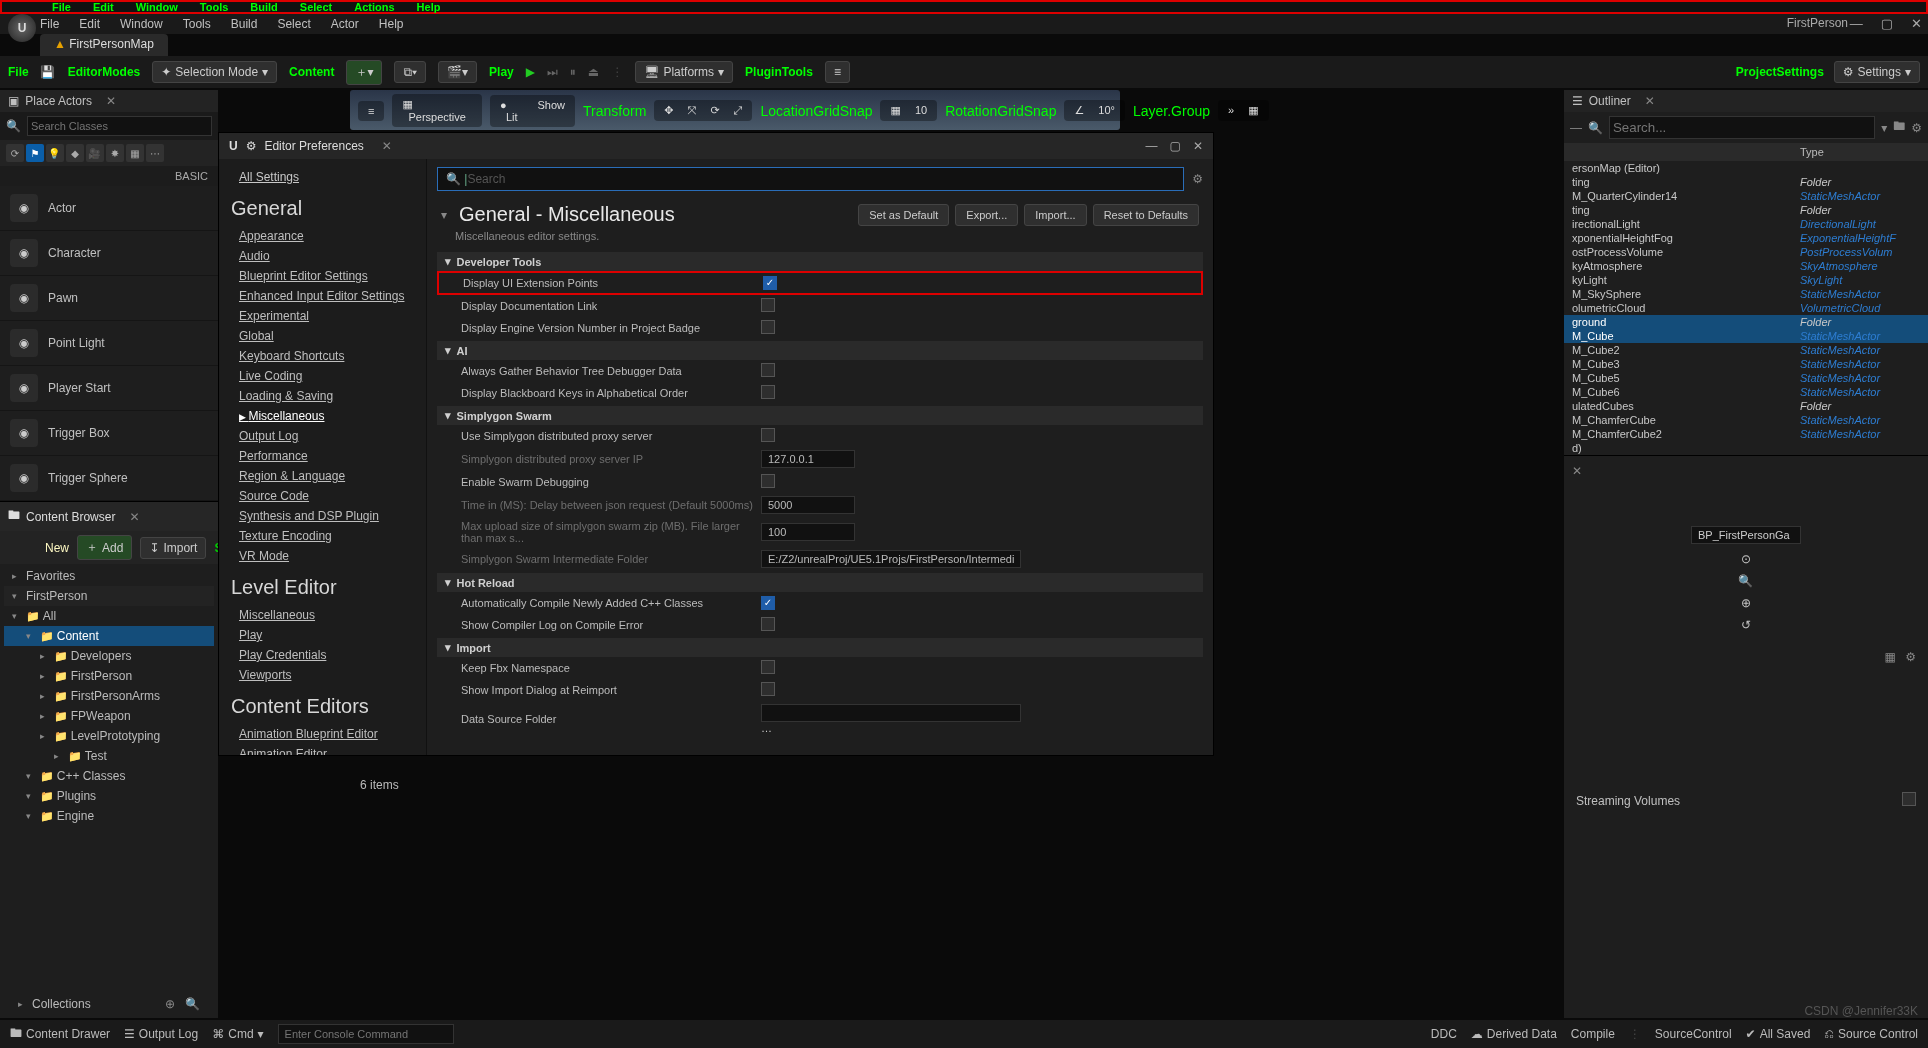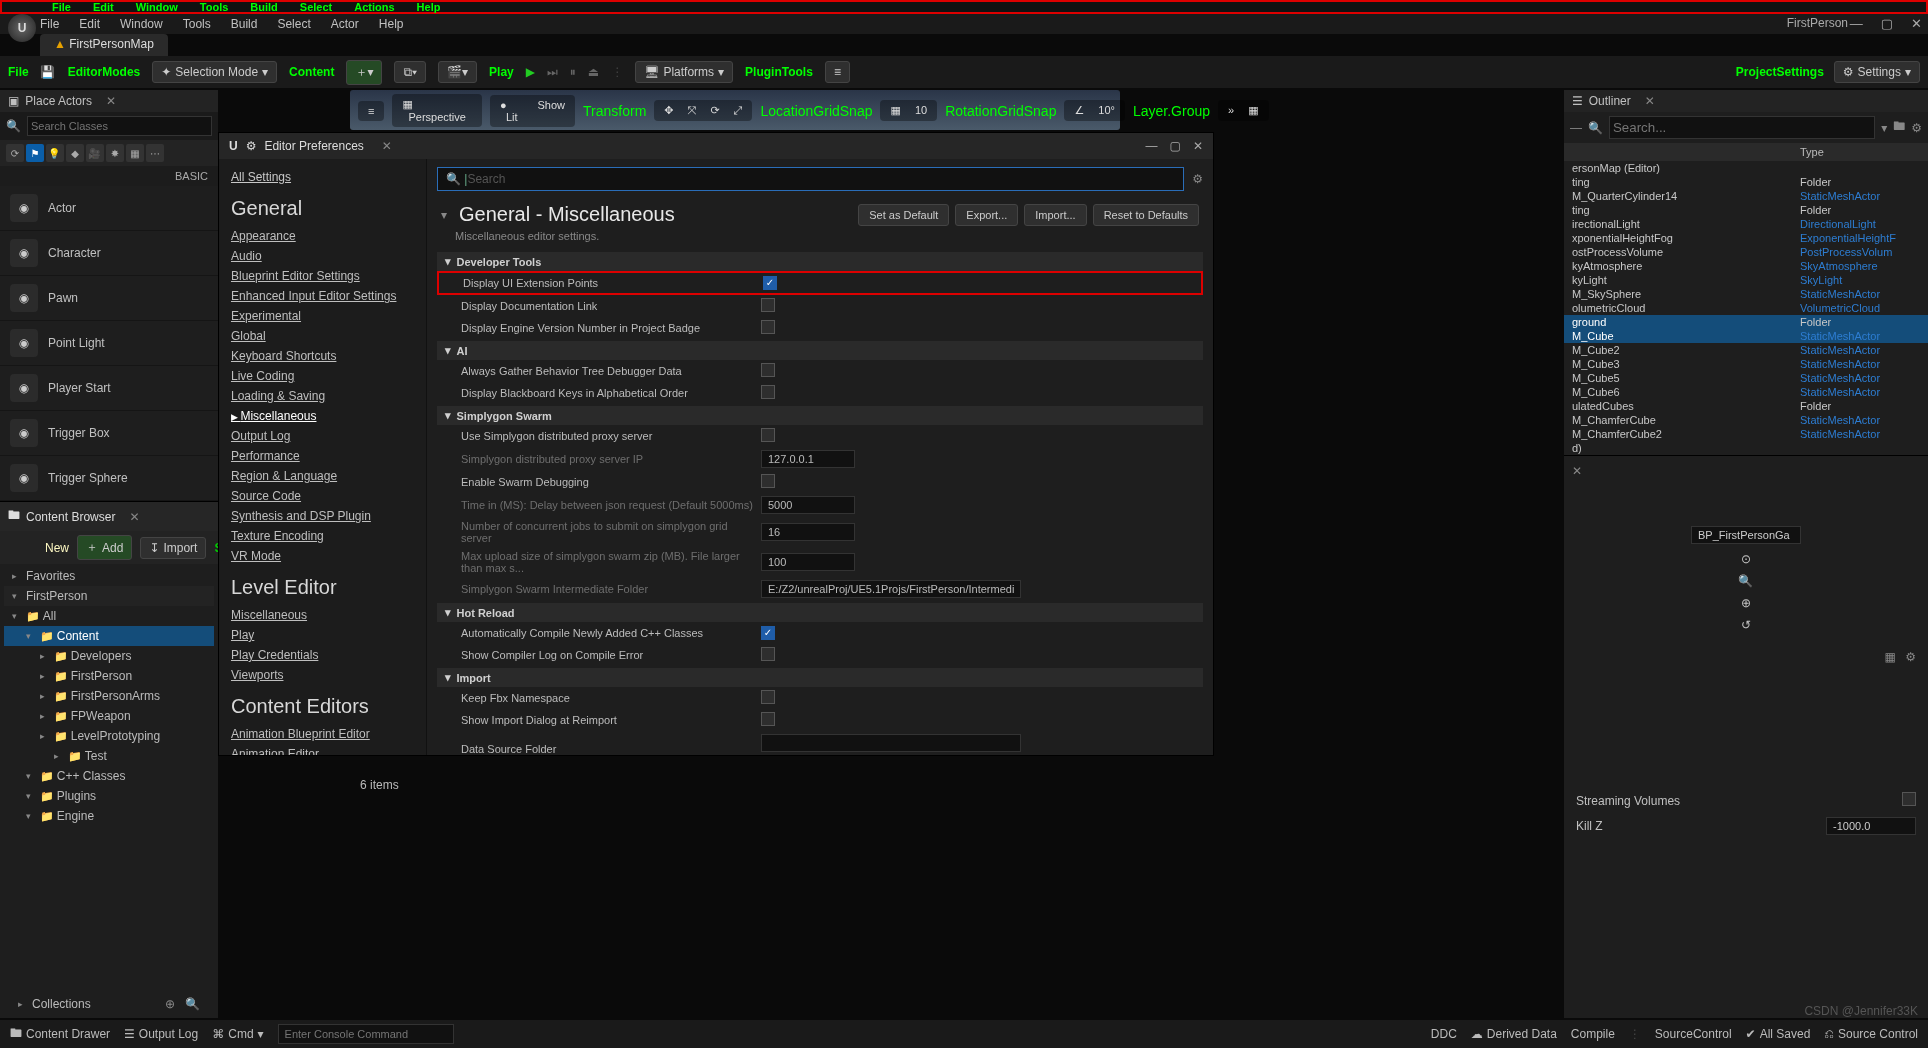--- a/index.html
+++ b/index.html
@@ -62,21 +62,21 @@
 .vp-toolbar .grp span{padding:2px 6px;color:#ddd;font-size:11px;}
 .vp-green{color:#0f0;font-size:14px;}
 
 
 .prefs { position:absolute; top:132px; left:218px; width:996px; height:624px; background:#1e1e1e; border:1px solid #000; z-index:4; display:flex; flex-direction:column;}
 .prefs-title{background:#262626;padding:6px 10px;color:#ddd;display:flex;align-items:center;gap:8px;}
 .prefs-title .winbtns{margin-left:auto;display:flex;gap:12px;color:#aaa;}
 .prefs-body{flex:1;display:flex;overflow:hidden;}
 .prefs-nav{width:208px;background:#1c1c1c;padding:8px 12px;overflow:auto;border-right:1px solid #111;}
 .prefs-nav h3{color:#d8d8d8;font-size:20px;font-weight:400;margin:10px 0 6px;}
-.prefs-nav a{display:block;color:#bfbfbf;text-decoration:underline;padding:3px 0;font-size:12px;}
+.prefs-nav a{display:block;color:#bfbfbf;text-decoration:underline;padding:3px 0;font-size:12px;margin-left:8px;}
 .prefs-nav a.sel{color:#fff;}
 .prefs-nav a.sel::before{content:"▶ ";font-size:9px;text-decoration:none;}
 .prefs-nav .alls{color:#c8c8c8;text-decoration:underline;margin-bottom:6px;display:block;}
 .prefs-main{flex:1;display:flex;flex-direction:column;overflow:hidden;}
 .prefs-search{display:flex;align-items:center;gap:8px;padding:8px 10px;}
 .prefs-search .srch{flex:1;background:#111;border:1px solid #2a6db8;border-radius:0;padding:4px 8px;color:#8aa;}
 .prefs-hdr{display:flex;align-items:center;gap:12px;padding:4px 14px;}
 .prefs-hdr h2{color:#e8e8e8;font-size:20px;font-weight:400;}
 .prefs-hdr .btns{margin-left:auto;display:flex;gap:6px;}
 .prefs-hdr .btns .btn{font-size:11px;padding:4px 10px;}
@@ -97,21 +97,21 @@
 
 .rightcol{position:absolute;top:90px;right:0;width:364px;bottom:30px;background:#1e1e1e;display:flex;flex-direction:column;}
 .outliner-hdr{display:flex;align-items:center;padding:4px 8px;background:#232323;}
 .outliner-search{display:flex;align-items:center;gap:6px;padding:4px 6px;}
 .outliner-search input{flex:1;background:#111;border:1px solid #333;color:#888;padding:3px;}
 .outliner-cols{display:flex;background:#2a2a2a;padding:3px 8px;color:#bbb;font-size:11px;}
 .outliner-cols .c1{flex:1;}.outliner-cols .c2{width:120px;text-align:left;}
 .outrow{display:flex;padding:1px 8px;font-size:11px;color:#c8c8c8;}
 .outrow.sel{background:#144d7a;color:#fff;}
 .outrow .c1{flex:1;white-space:nowrap;overflow:hidden;}
-.outrow .c2{width:120px;color:#2d7dd2;}
+.outrow .c2{width:120px;color:#2d7dd2;font-style:italic;}
 .outrow .c2.f{color:#c8c8c8;}
 
 
 .details{border-top:1px solid #000;padding:4px;}
 .details .tabx{display:flex;gap:6px;padding:4px;}
 .details .tabx .close{color:#888;}
 .details .fr{display:flex;align-items:center;gap:8px;padding:4px 8px;}
 .details input{background:#111;border:1px solid #333;color:#ccc;padding:2px 6px;font-size:11px;}
 
 
@@ -453,24 +453,20 @@
           </div>
           <div class="row">
             <div class="k">Enable Swarm Debugging</div>
             <div class="v"><span class="chk"></span></div>
           </div>
           <div class="row dis">
             <div class="k">Time in (MS): Delay between json request (Default 5000ms)</div>
             <div class="v"><input class="txtin" value="5000" style=""></div>
           </div>
           <div class="row dis">
-            <div class="k">Number of concurrent jobs to submit on simplygon grid server</div>
-            <div class="v"><input class="txtin" value="16" style=""></div>
-          </div>
-          <div class="row dis">
             <div class="k">Max upload size of simplygon swarm zip (MB). File larger than max s...</div>
             <div class="v"><input class="txtin" value="100" style=""></div>
           </div>
           <div class="row dis">
             <div class="k">Simplygon Swarm Intermediate Folder</div>
             <div class="v"><input class="txtin wide" value="E:/Z2/unrealProj/UE5.1Projs/FirstPerson/Intermediate/Simplygon/" style=""></div>
           </div>
           <div class="section-hdr"><span>▾</span>Hot Reload</div>
           <div class="row">
             <div class="k">Automatically Compile Newly Added C++ Classes</div>
@@ -617,24 +613,20 @@
     </div>
     <div style="height:10px;"></div>
     <div style="text-align:right;padding:4px 8px;">
       <span style="color:#888;">▦</span>
       <span style="color:#888;margin-left:6px;">⚙</span>
     </div>
     <div style="height:120px;"></div>
     <div class="fr">
         <span>Streaming Volumes</span>
       <span style="margin-left:auto;"><span class="chk"></span></span>
-      </div>
-    <div class="fr">
-        <span>Kill Z</span>
-      <input style="margin-left: auto; width: 90px;" value="-1000.0">
       </div>
   </div>
 </div>
 
 <div class="statusbar">
   <span class="item">🖿 <span>Content Drawer</span></span>
   <span class="item">☰ <span>Output Log</span></span>
   <span class="item">⌘ <span>Cmd</span> ▾</span>
   <input placeholder="Enter Console Command" style="">
   <div class="right">

